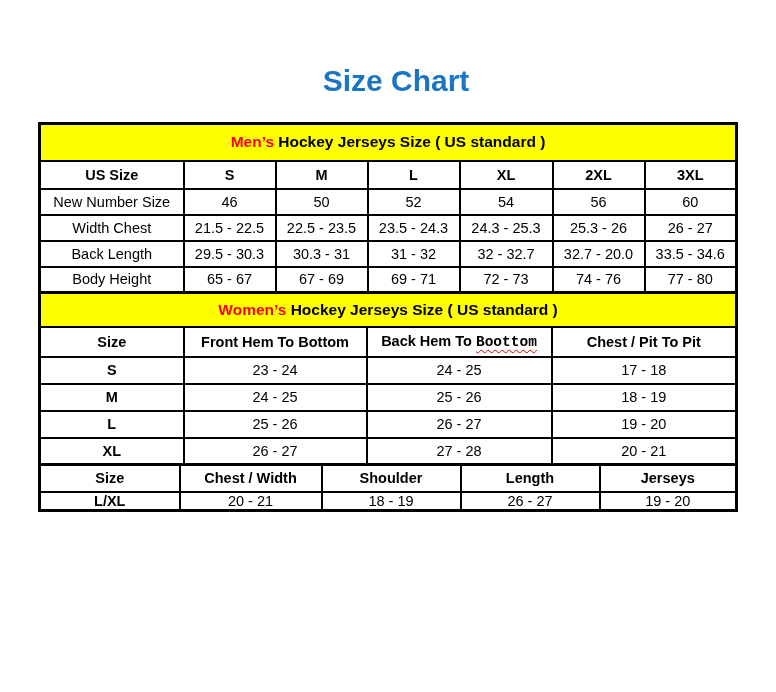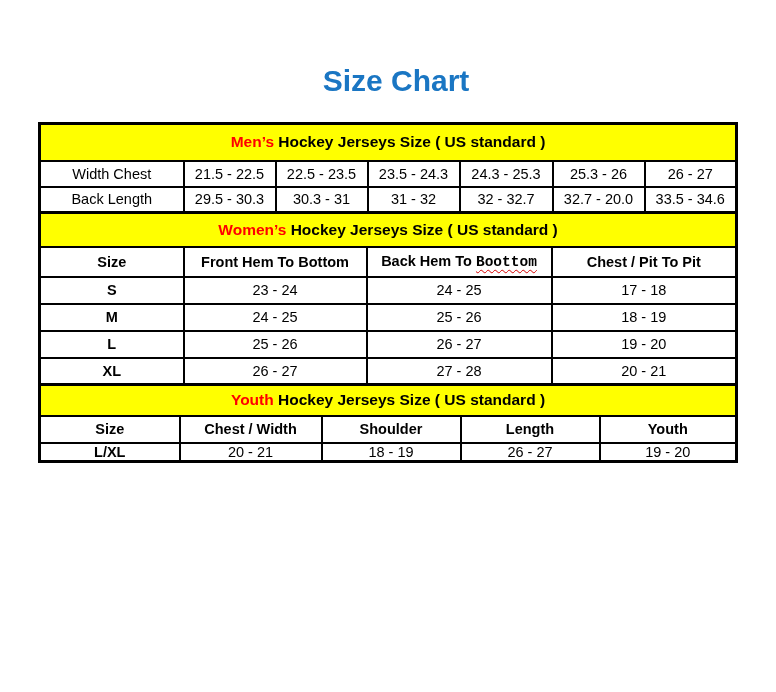--- a/index.html
+++ b/index.html
@@ -39,37 +39,64 @@
           <col style="width:92px">
         <col style="width:92px">
           <col style="width:93px">
           <col style="width:92px">
           <col style="width:92px">
       </colgroup>
       <tbody>
           <tr class="h37">
         <td class="banner" colspan="7"><span class="hl">Men’s</span><span> Hockey Jerseys Size ( US standard )</span></td>
       </tr>
+      <tr class="h28">
+        <th class="hdr">US Size</th>
+        <th class="hdr">S</th>
+        <th class="hdr">M</th>
+        <th class="hdr">L</th>
+        <th class="hdr">XL</th>
+        <th class="hdr">2XL</th>
+        <th class="hdr">3XL</th>
+      </tr>
+      <tr class="h26">
+        <td class="rlabel">New Number Size</td>
+        <td class="val">46</td>
+        <td class="val">50</td>
+        <td class="val">52</td>
+        <td class="val">54</td>
+        <td class="val">56</td>
+        <td class="val">60</td>
+      </tr>
       <tr class="h26">
         <td class="rlabel">Width Chest</td>
         <td class="val">21.5 - 22.5</td>
         <td class="val">22.5 - 23.5</td>
         <td class="val">23.5 - 24.3</td>
         <td class="val">24.3 - 25.3</td>
         <td class="val">25.3 - 26</td>
         <td class="val">26 - 27</td>
       </tr>
       <tr class="h26">
         <td class="rlabel">Back Length</td>
         <td class="val">29.5 - 30.3</td>
         <td class="val">30.3 - 31</td>
         <td class="val">31 - 32</td>
         <td class="val">32 - 32.7</td>
         <td class="val">32.7 - 20.0</td>
         <td class="val">33.5 - 34.6</td>
+      </tr>
+      <tr class="h26">
+        <td class="rlabel">Body Height</td>
+        <td class="val">65 - 67</td>
+        <td class="val">67 - 69</td>
+        <td class="val">69 - 71</td>
+        <td class="val">72 - 73</td>
+        <td class="val">74 - 76</td>
+        <td class="val">77 - 80</td>
       </tr>
     </tbody>
       </table>
 
     <table>
       <colgroup>
         <col style="width:144px">
           <col style="width:183px">
           <col style="width:185px">
           <col style="width:185px">
@@ -113,29 +140,26 @@
 
     <table>
       <colgroup>
         <col style="width:140px">
           <col style="width:142px">
           <col style="width:139px">
         <col style="width:139px">
           <col style="width:137px">
       </colgroup>
       <tbody>
-          <tr class="h31">
-        <td class="banner" colspan="5"><span class="hl">Youth</span><span> Hockey Jerseys Size ( US standard )</span></td>
-      </tr>
       <tr class="h27">
         <th class="hdr">Size</th>
         <th class="hdr">Chest / Width</th>
         <th class="hdr">Shoulder</th>
         <th class="hdr">Length</th>
-        <th class="hdr">Youth</th>
+        <th class="hdr">Jerseys</th>
       </tr>
       <tr class="h32">
         <td class="rlabel-b">L/XL</td>
         <td class="val">20 - 21</td>
         <td class="val">18 - 19</td>
         <td class="val">26 - 27</td>
         <td class="val">19 - 20</td>
       </tr>
     </tbody>
       </table>

